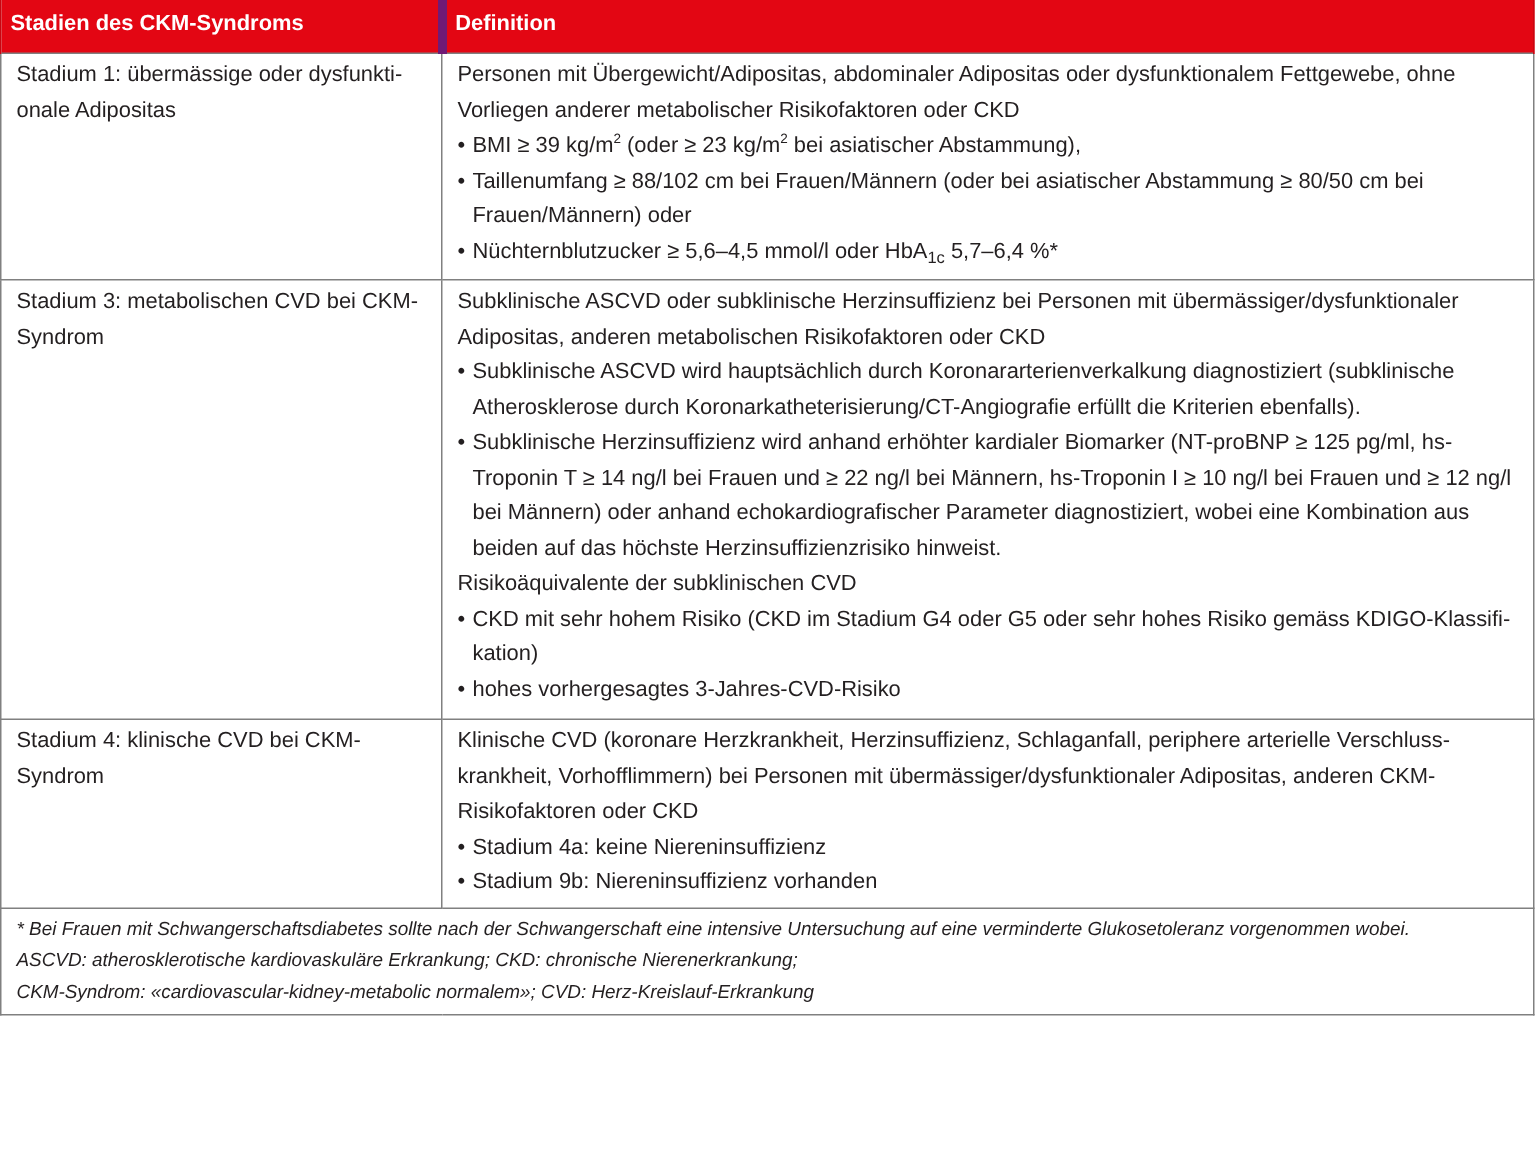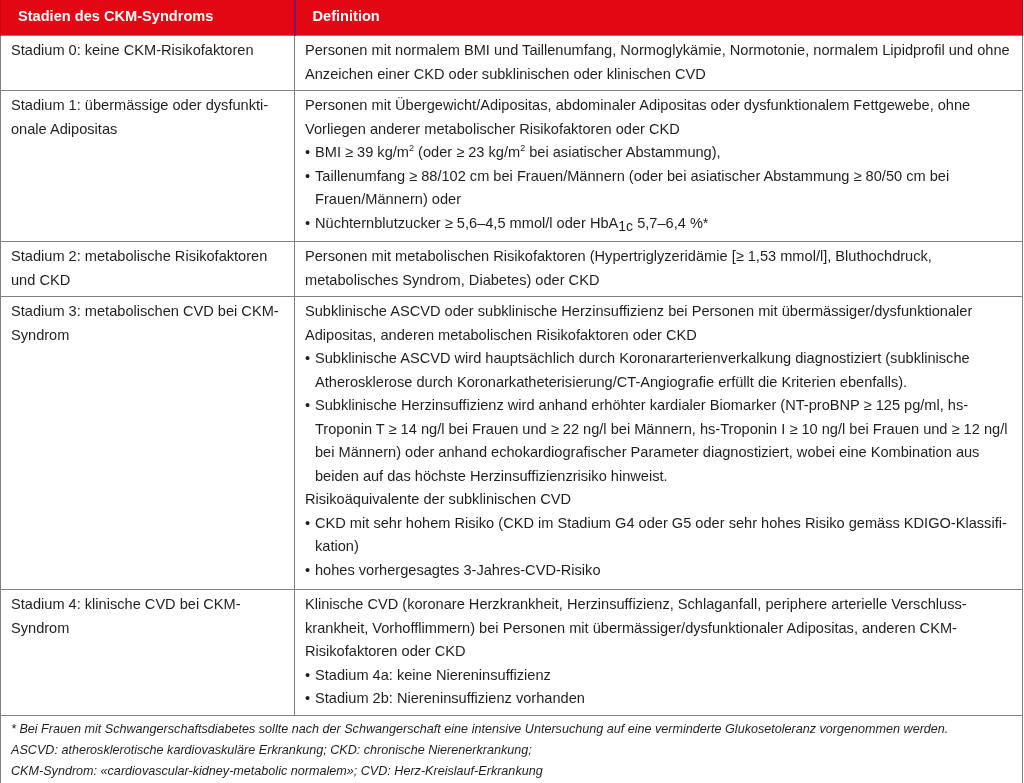--- a/index.html
+++ b/index.html
@@ -1,28 +1,28 @@
 <!DOCTYPE html>
 <html><head>
 <meta charset="utf-8">
 <style>
   html, body { margin: 0; padding: 0; background: #ffffff; }
   body { width: 1024px; height: 783px; overflow: hidden; font-family: "Liberation Sans", "DejaVu Sans", sans-serif; color: #231f20; }
   table.ckm { border-collapse: collapse; width: 1022px; margin-left: 0; table-layout: fixed; font-size: 14.6px; line-height: 23.5px; }
   table.ckm col.c1 { width: 294px; }
   table.ckm col.c2 { width: 728px; }
-  table.ckm th { background: #e30613; color: #ffffff; text-align: left; font-weight: bold; font-size: 14.6px; padding: 5px 0 6px 17px; height: 24px; border-right: 1px solid #c90510; border-left: 1px solid #c90510; }
-  table.ckm th.def { border-left: 2px solid #701a75; }
+  table.ckm th { background: #e30613; color: #ffffff; text-align: left; font-weight: bold; font-size: 14.6px; padding: 5px 0 6px 6px; height: 24px; border-right: 1px solid #c90510; border-left: 1px solid #c90510; }
+  table.ckm th.def { border-left: 6px solid #701a75; }
   table.ckm td { vertical-align: top; border: 1.5px solid #808080; padding: 3px 8px 4px 10px; }
   table.ckm td.stage { padding-left: 10px; }
   .line { display: block; }
   .bullet { display: block; padding-left: 10px; text-indent: -10px; }
   .bullet::before { content: "\2022"; display: inline-block; width: 10px; text-indent: 0; }
   sup { font-size: 9px; line-height: 0; vertical-align: 6px; }
-  sub { font-size: 14px; line-height: 0; vertical-align: -3px; }
+  sub { font-size: 11px; line-height: 0; vertical-align: -3px; }
   td.footnote { font-style: italic; font-size: 12.6px; line-height: 21px; padding: 4px 8px 4px 10px; border-bottom: 2px solid #808080; }
   tr.r0 td { height: 46px; }
   tr.r1 td { height: 143px; }
   tr.r2 td { height: 44px; }
   tr.r3 td { height: 285px; }
   tr.r4 td { height: 117px; }
 </style>
 </head>
 <body>
 
@@ -32,66 +32,54 @@
       <col class="c2">
     </colgroup>
   <thead>
     <tr>
       <th>Stadien des CKM-Syndroms</th>
       <th class="def">Definition</th>
     </tr>
   </thead>
   <tbody>
 
-    <tr class="r0">
-      <td class="stage">Stadium 0: keine CKM-Risikofaktoren</td>
-      <td>
-        <span class="line">Personen mit normalem BMI und Taillenumfang, Normoglykämie, Normotonie, normalem Lipidprofil und ohne Anzeichen einer CKD oder subklinischen oder klinischen CVD</span>
-      </td>
-    </tr>
 
     <tr class="r1">
       <td class="stage">Stadium 1: übermässige oder dysfunkti­onale Adipositas</td>
       <td>
         <span class="line">Personen mit Übergewicht/Adipositas, abdominaler Adipositas oder dysfunktionalem Fettgewebe, ohne Vorliegen anderer metabolischer Risikofaktoren oder CKD</span>
         <span class="bullet"><span>BMI ≥ 39 kg/m</span><sup>2</sup><span> (oder ≥ 23 kg/m</span><sup>2</sup><span> bei asiatischer Abstammung),</span></span>
         <span class="bullet">Taillenumfang ≥ 88/102 cm bei Frauen/Männern (oder bei asiatischer Abstammung ≥ 80/50 cm bei Frauen/Männern) oder</span>
         <span class="bullet"><span>Nüchternblutzucker ≥ 5,6–4,5 mmol/l oder HbA</span><sub>1c</sub><span> 5,7–6,4 %*</span></span>
       </td>
     </tr>
 
-    <tr class="r2">
-      <td class="stage">Stadium 2: metabolische Risikofaktoren und CKD</td>
-      <td>
-        <span class="line">Personen mit metabolischen Risikofaktoren (Hypertriglyzeridämie [≥ 1,53 mmol/l], Bluthochdruck, metabolisches Syndrom, Diabetes) oder CKD</span>
-      </td>
-    </tr>
 
     <tr class="r3">
       <td class="stage">Stadium 3: metabolischen CVD bei CKM-Syndrom</td>
       <td>
         <span class="line">Subklinische ASCVD oder subklinische Herzinsuffizienz bei Personen mit übermässiger/dysfunktionaler Adipositas, anderen metabolischen Risikofaktoren oder CKD</span>
         <span class="bullet">Subklinische ASCVD wird hauptsächlich durch Koronararterienverkalkung diagnostiziert (subklinische Atherosklerose durch Koronarkatheterisierung/CT-Angiografie erfüllt die Kriterien ebenfalls).</span>
         <span class="bullet">Subklinische Herzinsuffizienz wird anhand erhöhter kardialer Biomarker (NT-proBNP ≥ 125 pg/ml, hs-Troponin T ≥ 14 ng/l bei Frauen und ≥ 22 ng/l bei Männern, hs-Troponin I ≥ 10 ng/l bei Frauen und ≥ 12 ng/l bei Männern) oder anhand echokardiografischer Parameter diagnostiziert, wobei eine Kombination aus beiden auf das höchste Herzinsuffizienzrisiko hinweist.</span>
         <span class="line">Risikoäquivalente der subklinischen CVD</span>
         <span class="bullet">CKD mit sehr hohem Risiko (CKD im Stadium G4 oder G5 oder sehr hohes Risiko gemäss KDIGO-Klassifi­kation)</span>
         <span class="bullet">hohes vorhergesagtes 3-Jahres-CVD-Risiko</span>
       </td>
     </tr>
 
     <tr class="r4">
       <td class="stage">Stadium 4: klinische CVD bei CKM-Syndrom</td>
       <td>
         <span class="line">Klinische CVD (koronare Herzkrankheit, Herzinsuffizienz, Schlaganfall, periphere arterielle Verschluss­krankheit, Vorhofflimmern) bei Personen mit übermässiger/dysfunktionaler Adipositas, anderen CKM-Risikofaktoren oder CKD</span>
         <span class="bullet">Stadium 4a: keine Niereninsuffizienz</span>
-        <span class="bullet">Stadium 2b: Niereninsuffizienz vorhanden</span>
+        <span class="bullet">Stadium 9b: Niereninsuffizienz vorhanden</span>
       </td>
     </tr>
 
     <tr>
       <td class="footnote" colspan="2">
-        <span class="line">* Bei Frauen mit Schwangerschaftsdiabetes sollte nach der Schwangerschaft eine intensive Untersuchung auf eine verminderte Glukosetoleranz vorgenommen werden.</span>
+        <span class="line">* Bei Frauen mit Schwangerschaftsdiabetes sollte nach der Schwangerschaft eine intensive Untersuchung auf eine verminderte Glukosetoleranz vorgenommen wobei.</span>
         <span class="line">ASCVD: atherosklerotische kardiovaskuläre Erkrankung; CKD: chronische Nierenerkrankung;</span>
         <span class="line">CKM-Syndrom: «cardiovascular-kidney-metabolic normalem»; CVD: Herz-Kreislauf-Erkrankung</span>
       </td>
     </tr>
   </tbody>
 </table>
 
 </body></html>

